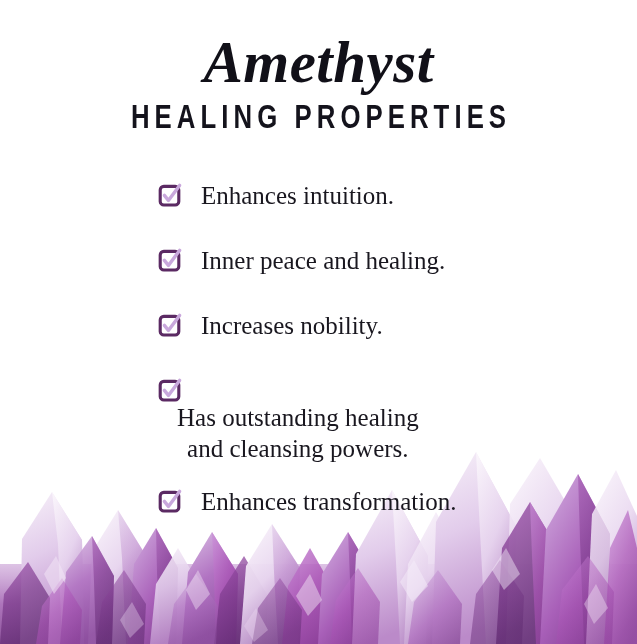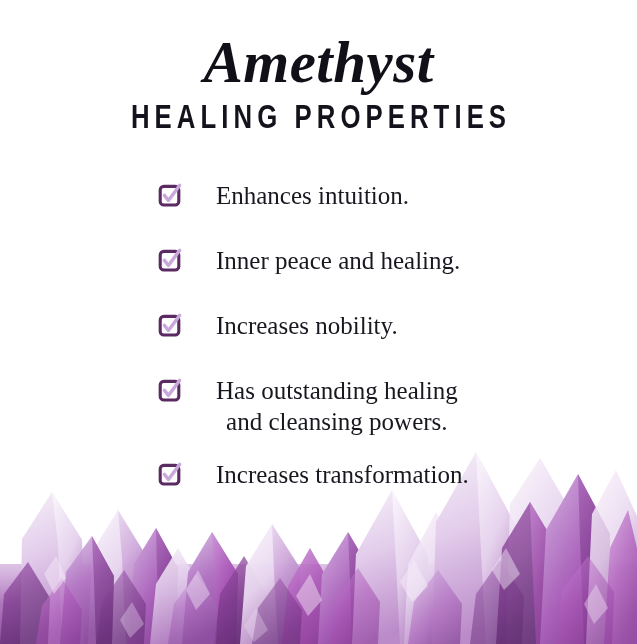--- a/index.html
+++ b/index.html
@@ -61,23 +61,22 @@
     z-index: 5;
     margin-top: 44px;
     padding-left: 158px;
     list-style: none;
   }
 
   .benefit-row {
     display: flex;
     align-items: flex-start;
     margin-bottom: 34px;
-    gap: 15px;
-  }
-  .benefit-row.tight { margin-bottom: 22px; }
+  }
+  .benefit-row.tight { margin-bottom: 22px; flex-direction: column; }
 
   .check-icon {
     flex: 0 0 auto;
     width: 24px;
     height: 24px;
     margin-top: 3px;
     display: block;
   }
 
   .benefit-text {
@@ -145,21 +144,21 @@
       </svg>
       <span class="benefit-text">Has outstanding healing
 and cleansing powers.</span>
     </li>
 
     <li class="benefit-row">
       <svg class="check-icon" viewBox="0 0 24 24">
         <rect x="2.2" y="3.4" width="18.6" height="18.6" rx="3.6" ry="3.6" fill="none" stroke="#5b2a63" stroke-width="3.1"></rect>
         <path d="M6.4 12.4 L10.4 17.4 L21.6 2.4" fill="none" stroke="#c9a8dc" stroke-width="3.4" stroke-linecap="round" stroke-linejoin="round"></path>
       </svg>
-      <span class="benefit-text single">Increases transformation.</span>
+      <span class="benefit-text single">Enhances transformation.</span>
     </li>
 
   </ul>
 
   <div class="crystals">
     <svg viewBox="0 0 637 200" preserveAspectRatio="none">
       <defs>
         <linearGradient id="gLite" x1="0" y1="0" x2="0.2" y2="1">
           <stop offset="0" stop-color="#f7f1f9"></stop>
           <stop offset="0.45" stop-color="#e2cceb"></stop>

